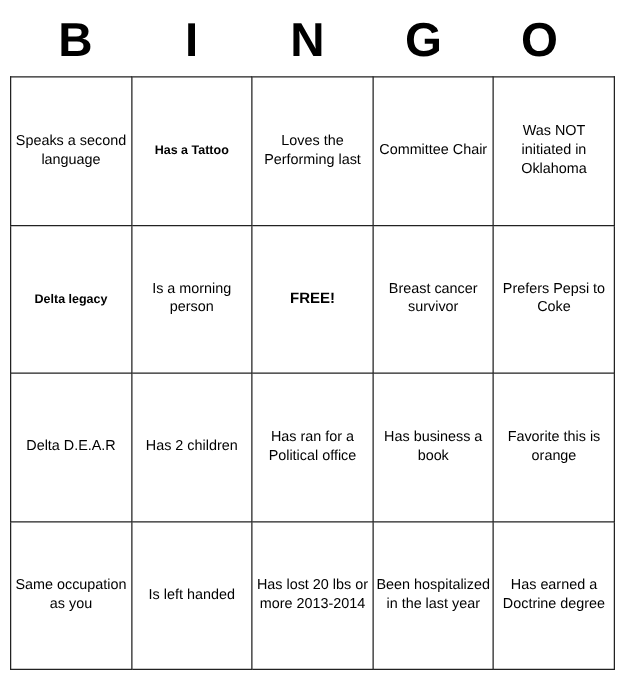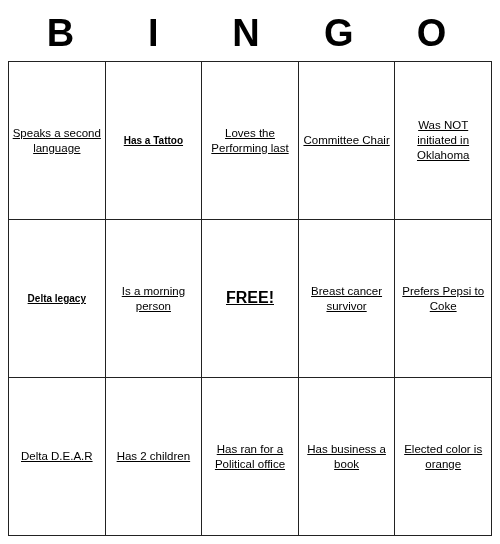--- a/index.html
+++ b/index.html
@@ -25,34 +25,33 @@
       margin-bottom: 2px;
     }
     .bingo-title span {
       width: 80px;
       text-align: center;
     }
     .bingo-grid {
       width: 100%;
       border-collapse: collapse;
       flex: 1;
-      text-decoration: underline;
     }
     .bingo-grid td {
       border: 1.5px solid #222;
       text-align: center;
       vertical-align: middle;
       font-size: 11.5px;
       padding: 3px 2px;
       width: 20%;
       height: 88px;
       line-height: 1.3;
     }
     .bingo-grid td.free {
-      font-size: 16px;
+      font-size: 12px;
       font-weight: bold;
     }
     .bingo-grid td.large-text {
       font-size: 10px;
       font-weight: bold;
     }
   </style>
 </head>
 <body>
 
@@ -78,16 +77,23 @@
         <td>Is a morning person</td>
         <td class="free">FREE!</td>
         <td>Breast cancer survivor</td>
         <td>Prefers Pepsi to Coke</td>
       </tr>
       <tr>
         <td>Delta D.E.A.R</td>
         <td>Has 2 children</td>
         <td>Has ran for a Political office</td>
         <td>Has business a book</td>
-        <td>Elected color is orange</td>
+        <td>Favorite this is orange</td>
+      </tr>
+      <tr>
+        <td>Same occupation as you</td>
+        <td>Is left handed</td>
+        <td>Has lost 20 lbs or more 2013-2014</td>
+        <td>Been hospitalized in the last year</td>
+        <td>Has earned a Doctrine degree</td>
       </tr>
     </tbody>
 </table>
 
 </body></html>

